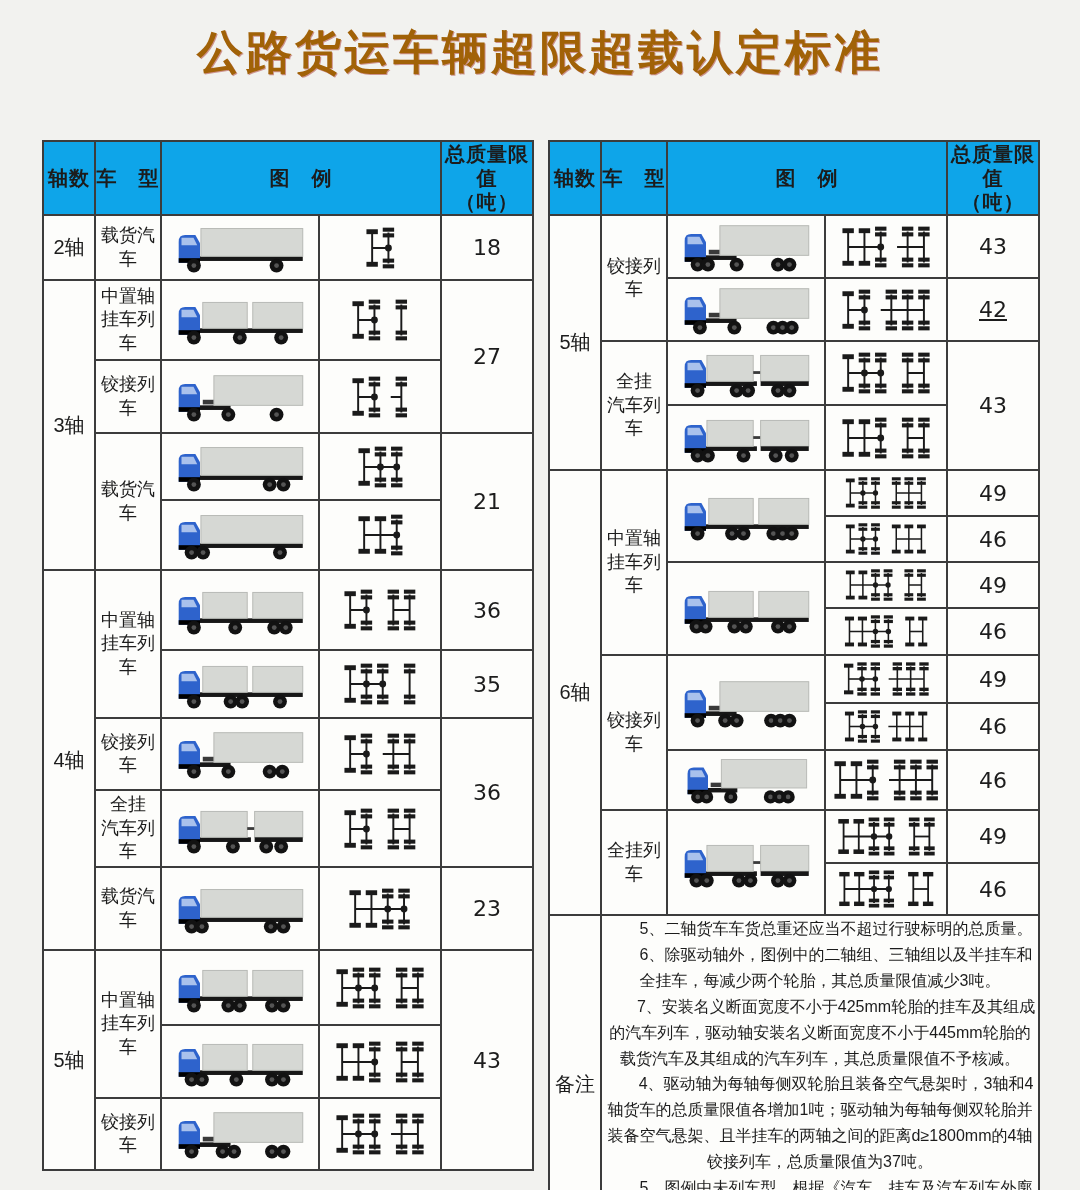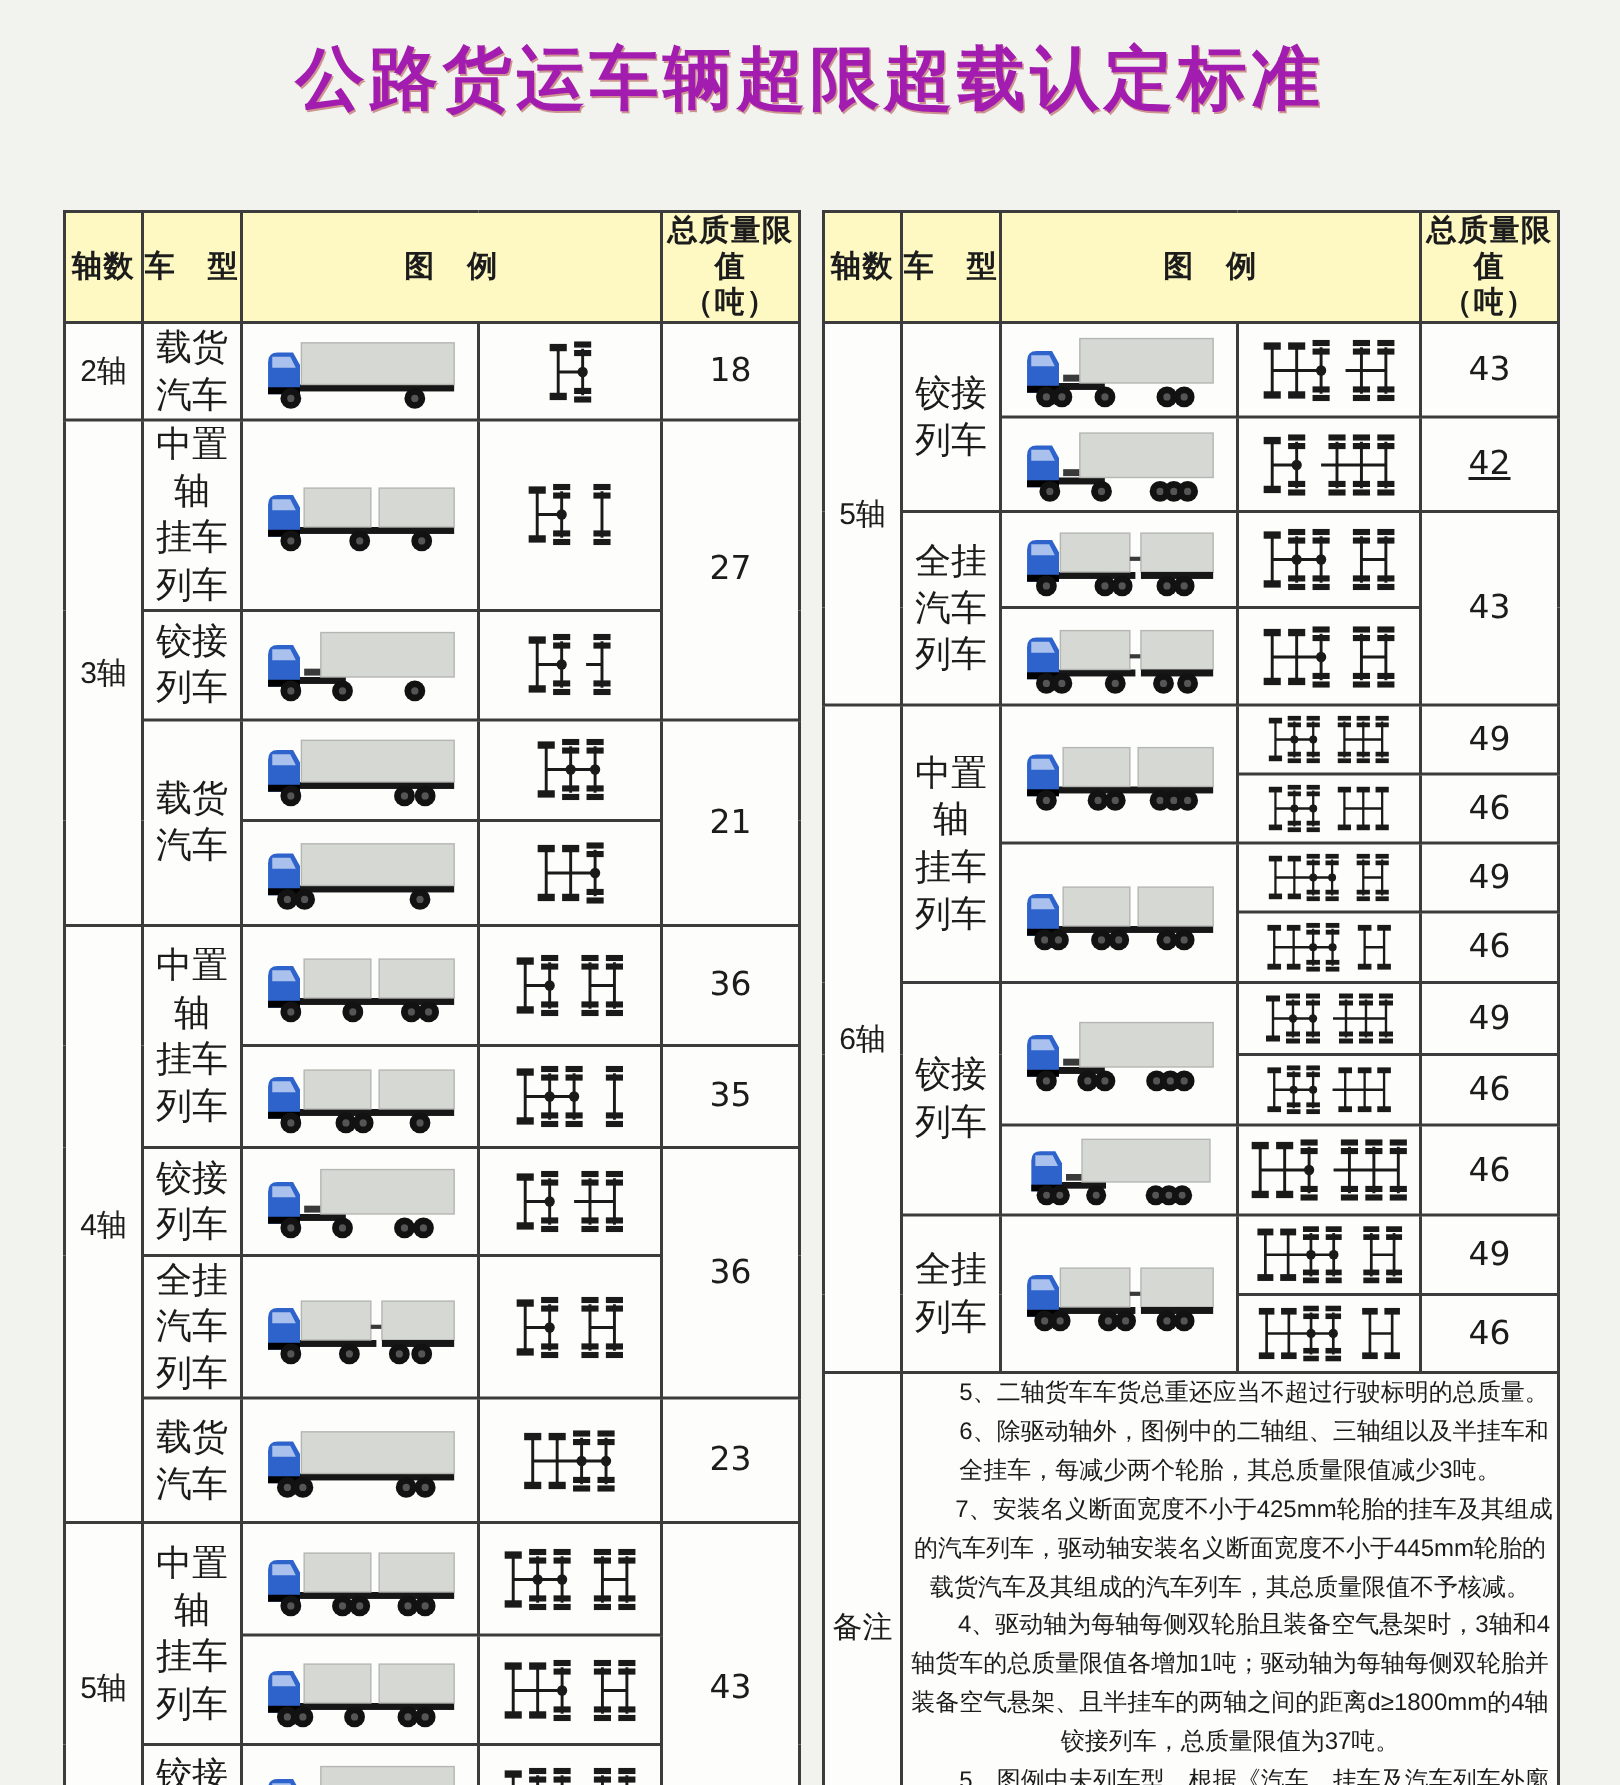--- a/index.html
+++ b/index.html
@@ -25,40 +25,40 @@
     border-collapse:collapse;table-layout:fixed;width:490px;
     background:#fdfdfb;
   }
   table.std td,table.std th{
     border:2px solid #3c3c3c;
     padding:0;overflow:hidden;
     text-align:center;vertical-align:middle;
   }
   th.hdr{
     font-size:20px;font-weight:600;letter-spacing:1px;line-height:1.2;
-    background:#fef9c3;
+    background:#0ea5e9;
   }
   td.c-ax{font-size:20px;}
-  td.c-ty{font-size:24px;line-height:1.3;white-space:pre-line;}
+  td.c-ty{font-size:18px;line-height:1.3;white-space:pre-line;}
   td.c-tr{}
   td.c-dg{}
   td.c-va{font-size:22px;font-family:"DejaVu Sans",sans-serif;}
   td.c-no{
     text-align:left;vertical-align:top;
     font-size:16px;line-height:1.62;
     padding:12px 14px 10px 12px;
   }
   td.c-no p{margin:0;text-indent:2em;}
   .cellbox{display:flex;align-items:center;justify-content:center;width:100%;height:100%;}
   svg{display:block;}
 </style>
 </head>
 <body style="background: rgb(242, 242, 239);">
 
-<h1 class="page-title" style="color: #a21caf;">公路货运车辆超限超载认定标准</h1>
+<h1 class="page-title" style="color: #a16207;">公路货运车辆超限超载认定标准</h1>
 
 <div id="left-table-wrap" class="tbl-wrap">
     <table class="std">
       <colgroup>
         <col style="width:52px">
         <col style="width:66px">
         <col style="width:158px">
         <col style="width:122px">
         <col style="width:92px">
       </colgroup>

